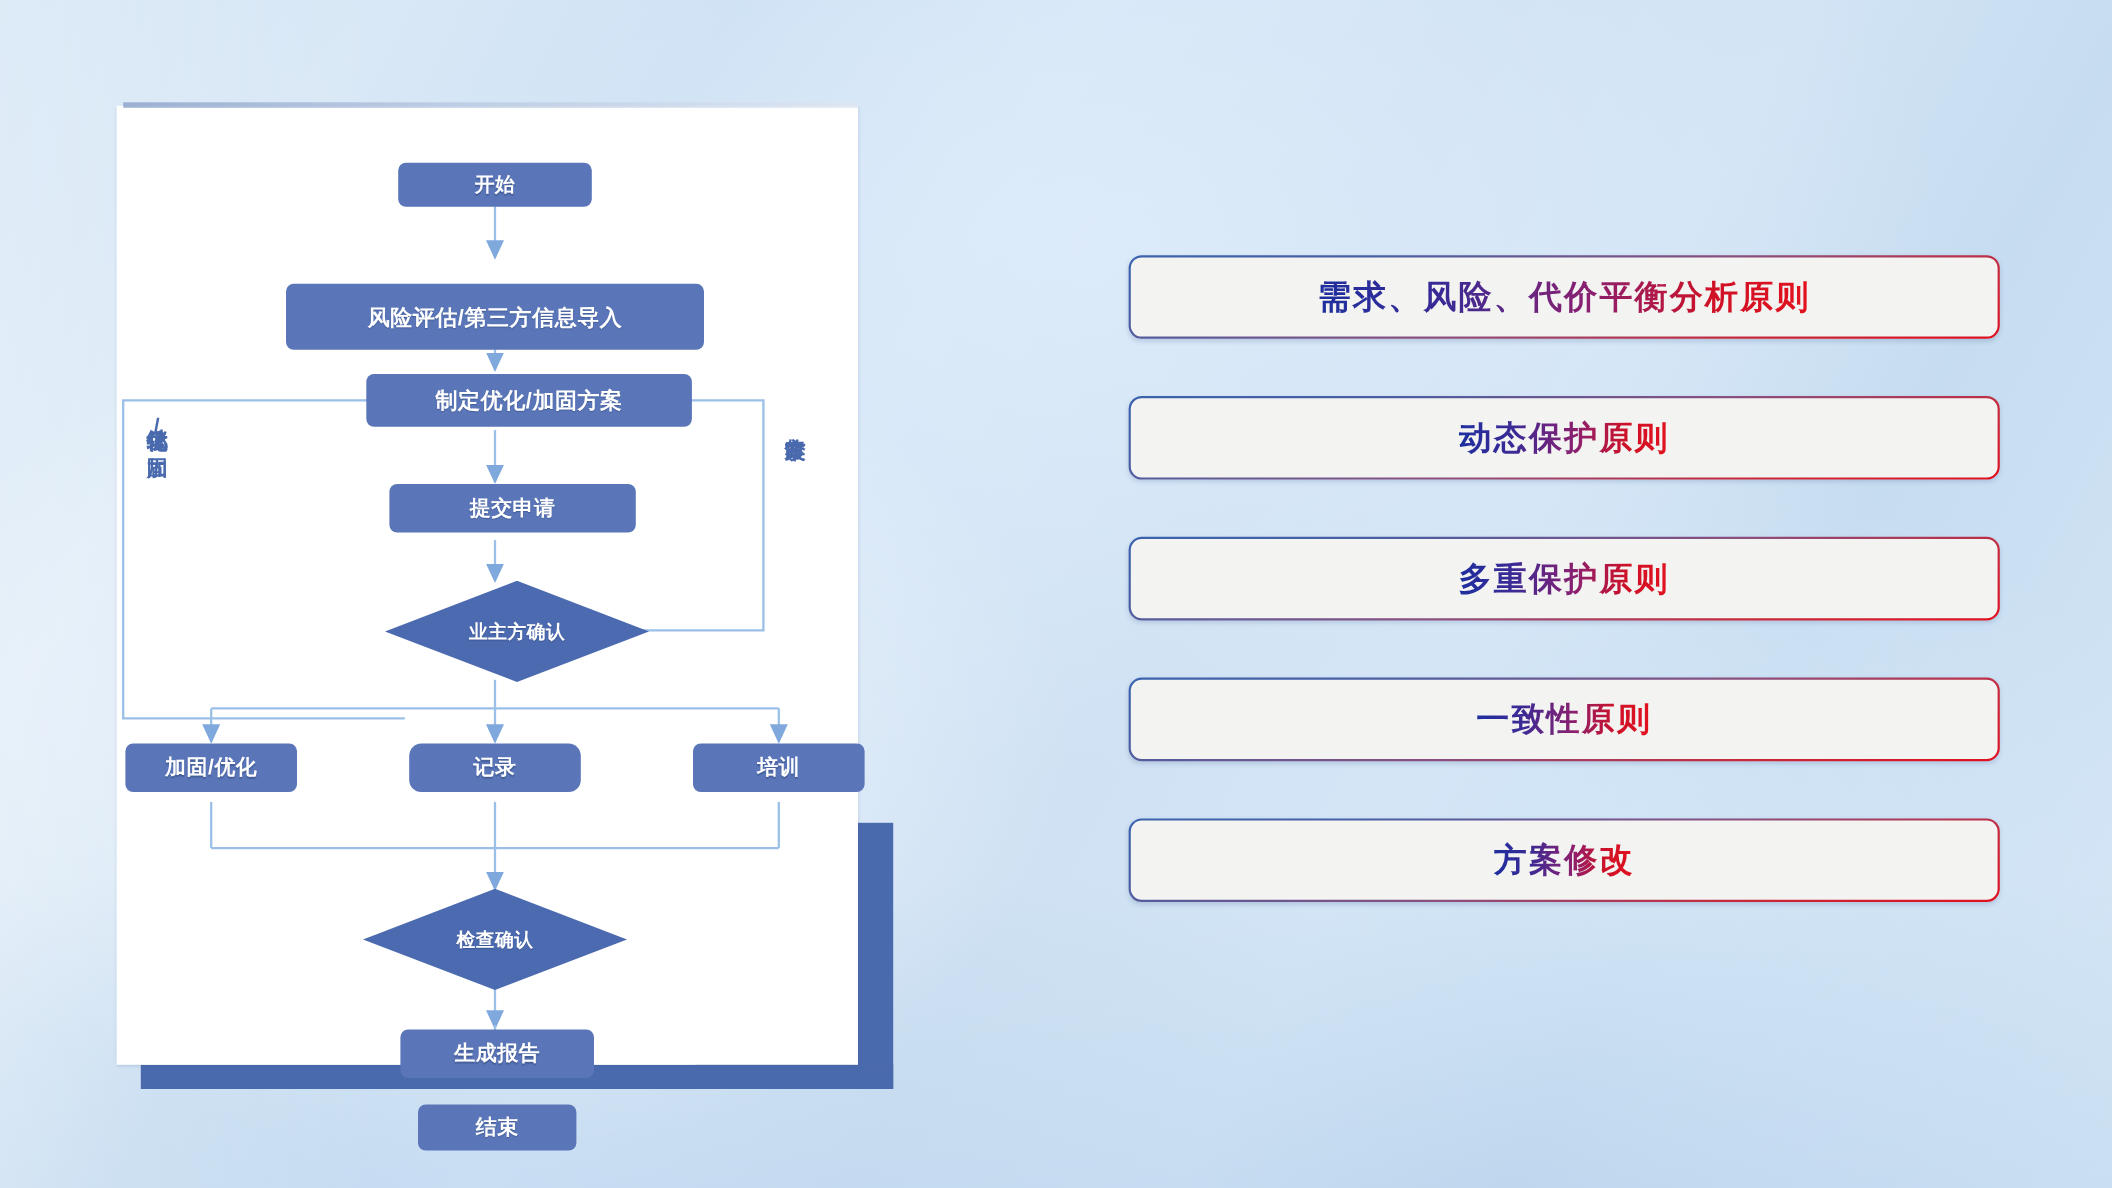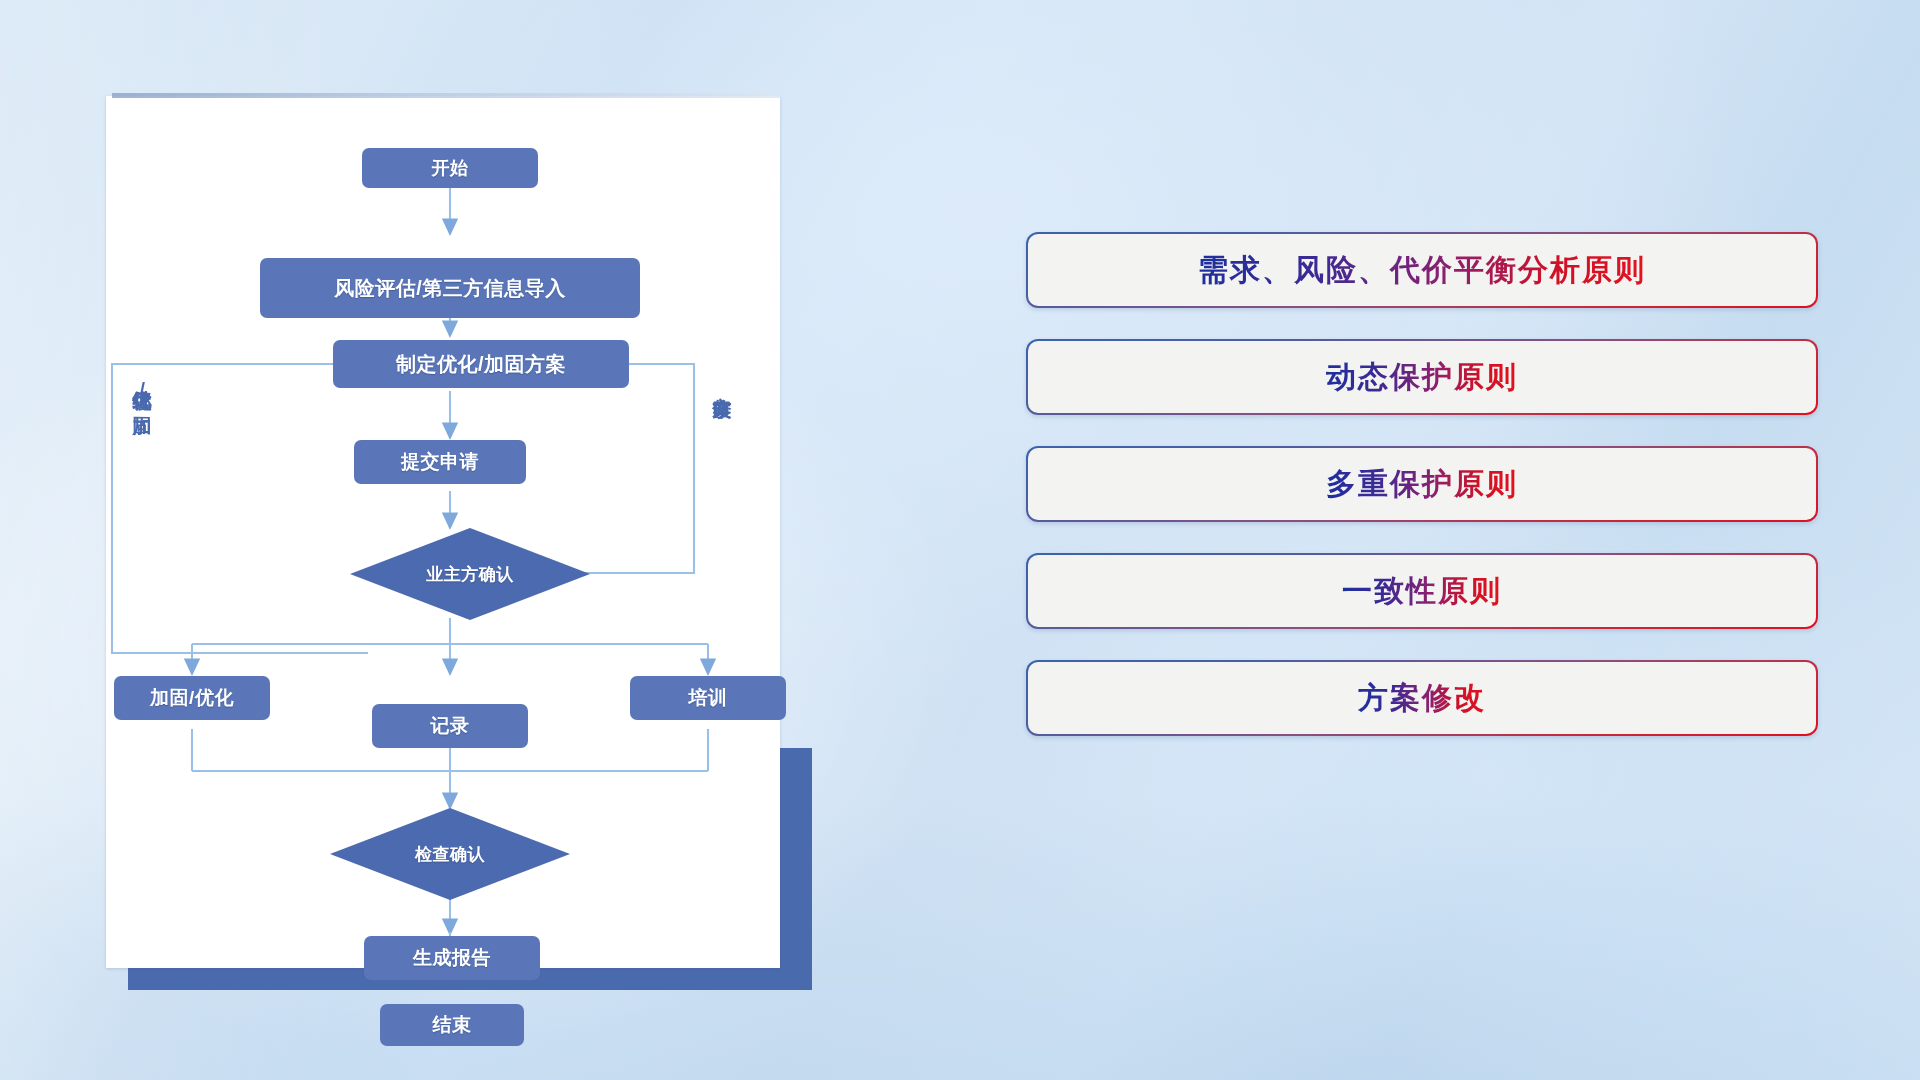--- a/index.html
+++ b/index.html
@@ -155,21 +155,21 @@
   #principles-list {
     position: absolute;
     left: 1026px;
     top: 232px;
     width: 792px;
     z-index: 5;
   }
   .principle-card {
     position: relative;
     height: 76px;
-    margin-bottom: 31px;
+    margin-bottom: 52px;
     border-radius: 12px;
     padding: 2px;
     background: linear-gradient(165deg,
         #3a63ad 0%,
         #4a5ea2 22%,
         #8a4f7e 52%,
         #c8283a 78%,
         #e01020 100%);
     box-shadow: 0 2px 4px rgba(80,110,160,.22);
   }
@@ -253,34 +253,34 @@
     </div>
 
     <div class="node" style="left:154px; top:140px; width:380px; height:60px; font-size:20px;margin-top:22px;">
       <span>风险评估/第三方信息导入</span>
     </div>
 
     <div class="node" style="left:196px; top:244px; width:296px; height:48px; font-size:20px;margin-left:31px;">
       <span>制定优化/加固方案</span>
     </div>
 
-    <div class="node" style="left:248px; top:344px; width:172px; height:44px; font-size:19px;">
+    <div class="node" style="left:248px; top:344px; width:224px; height:44px; font-size:19px;">
       <span>提交申请</span>
     </div>
 
     <div class="diamond-wrap" style="left:256px; top:432px; width:240px; height:92px; margin-left:-12px;">
       <div class="diamond-shape"></div>
       <div class="diamond-label">业主方确认</div>
     </div>
 
     <div class="node" style="left:8px; top:580px; width:156px; height:44px; font-size:19px;">
       <span>加固/优化</span>
     </div>
 
-    <div class="node" style="left:266px; top:608px; width:156px; height:44px; font-size:19px;">
+    <div class="node" style="left:266px; top:580px; width:156px; height:44px; font-size:19px;border-radius:11px;">
       <span>记录</span>
     </div>
 
     <div class="node" style="left:524px; top:580px; width:156px; height:44px; font-size:19px;">
       <span>培训</span>
     </div>
 
     <div class="diamond-wrap" style="left:236px; top:712px; width:240px; height:92px; margin-left:-12px;">
       <div class="diamond-shape"></div>
       <div class="diamond-label">检查确认</div>

